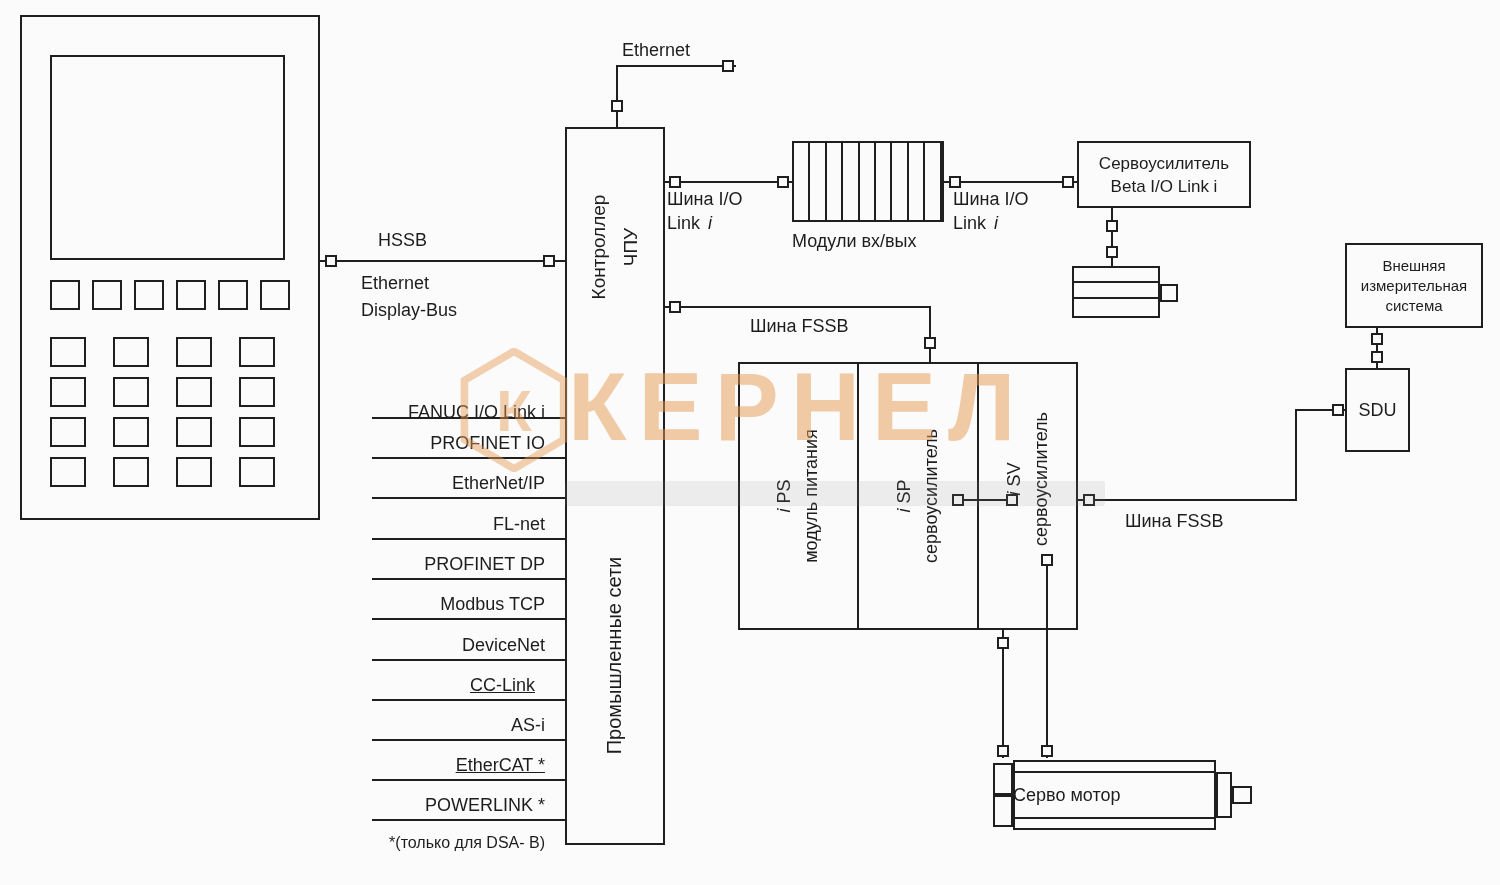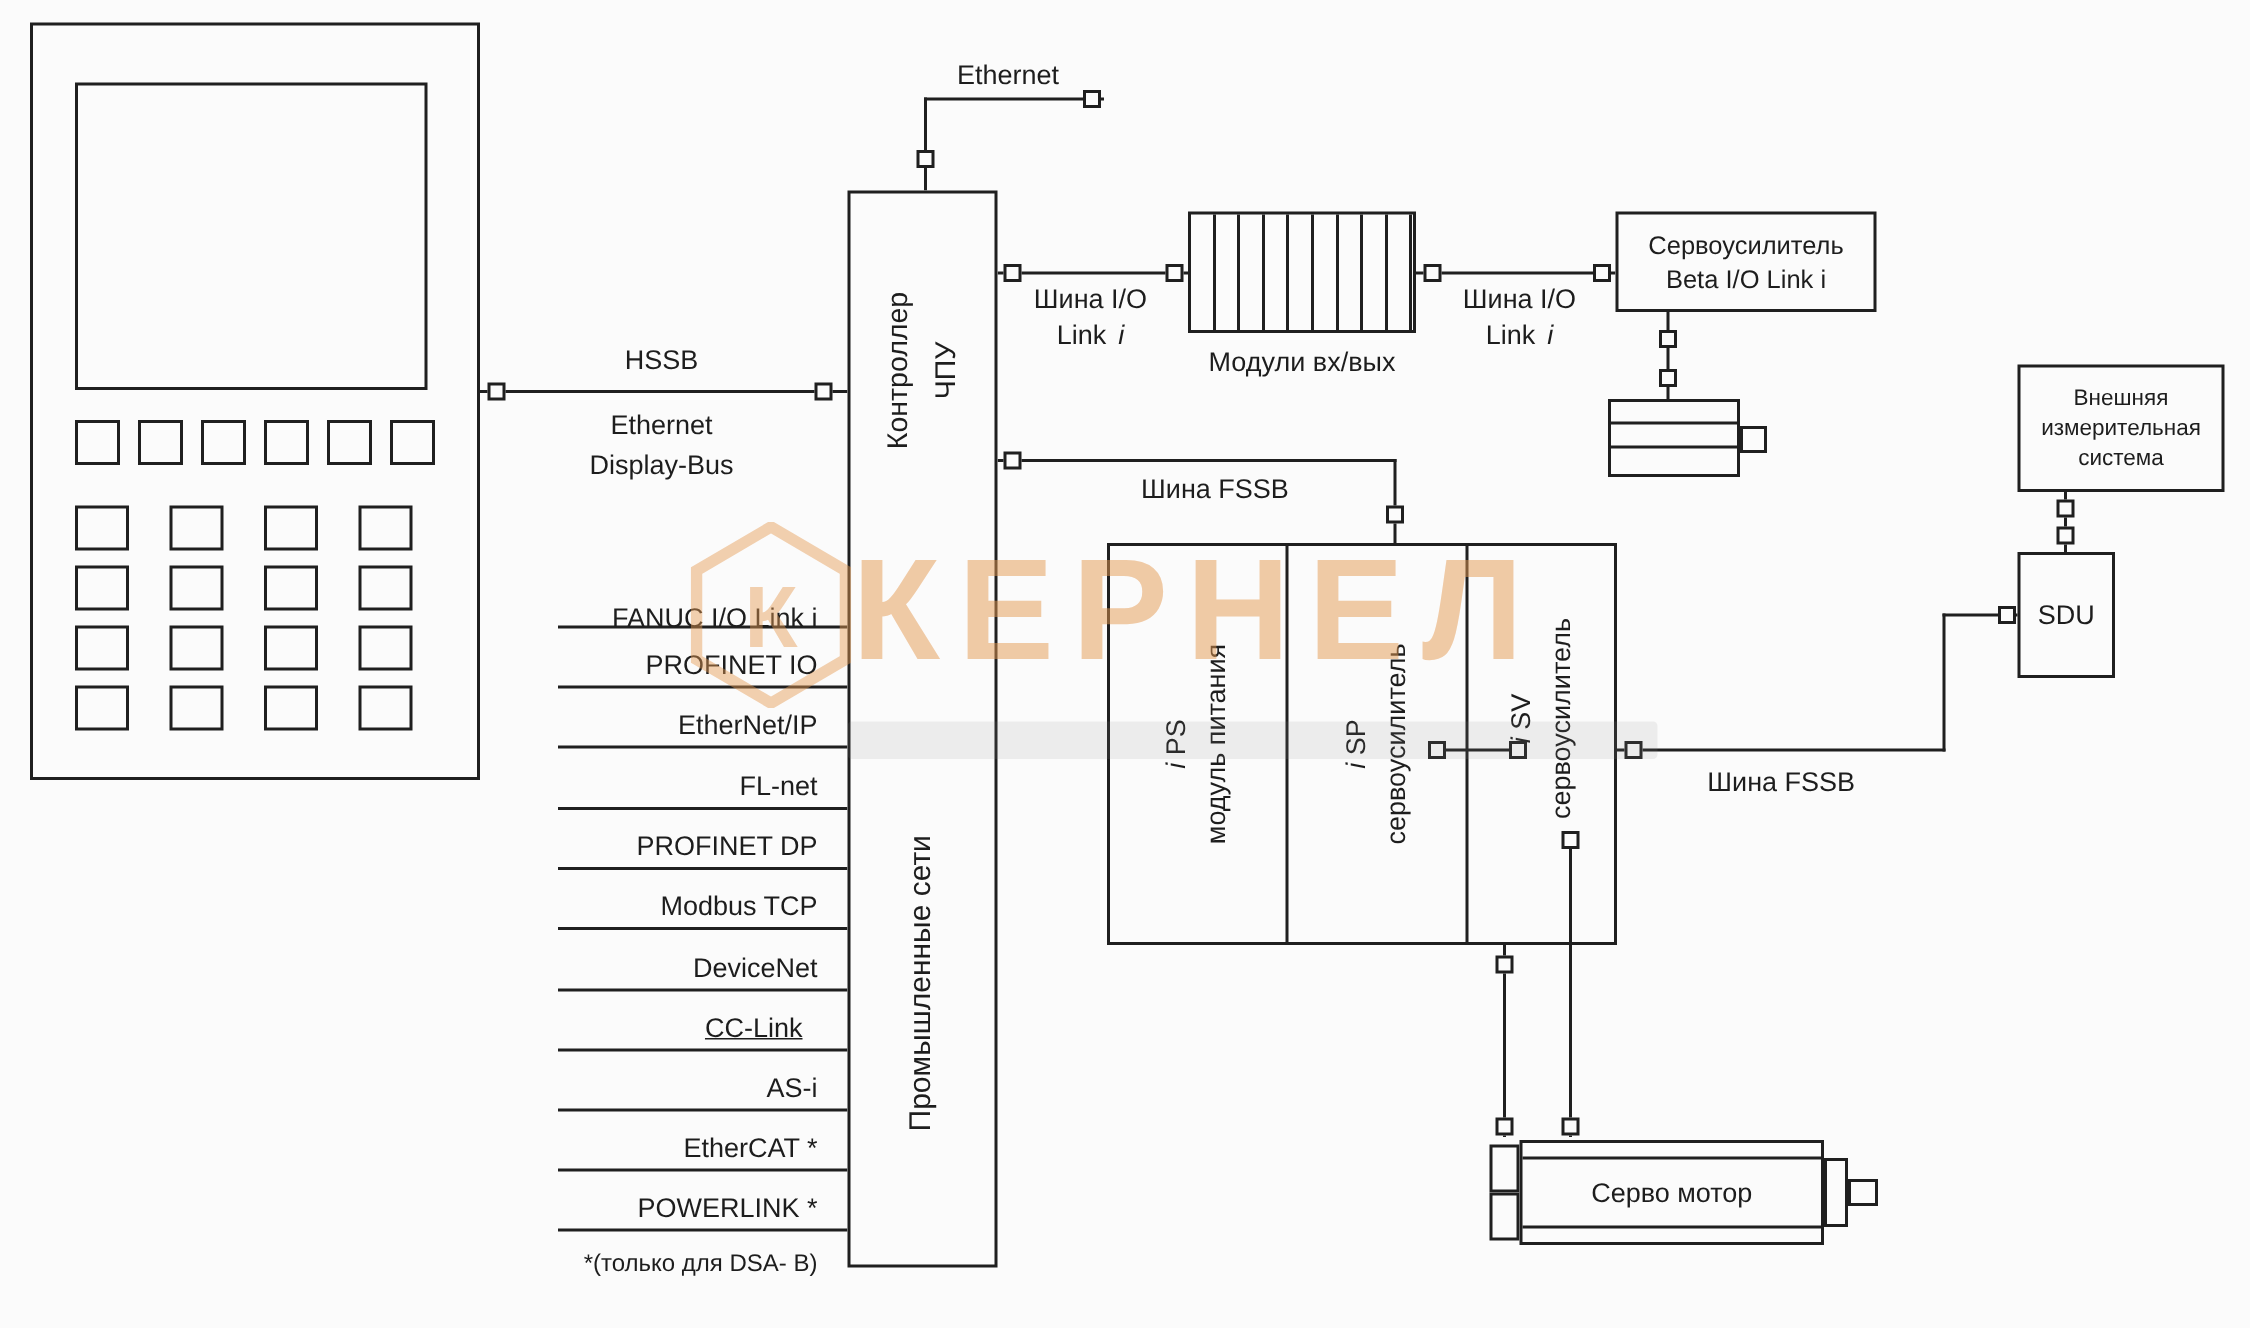--- a/index.html
+++ b/index.html
@@ -12,21 +12,21 @@
   html,body{width:1500px;height:885px;background:var(--bg);
     font-family:"Liberation Sans", sans-serif;color:var(--txt);}
   #canvas{position:relative;width:1500px;height:885px;background:var(--bg);overflow:hidden;}
 
   .box{position:absolute;border:2px solid var(--ln);background:var(--bg);}
   .ctr{display:flex;flex-direction:column;align-items:center;justify-content:center;text-align:center;}
   .h{position:absolute;height:2px;background:var(--ln);}
   .v{position:absolute;width:2px;background:var(--ln);}
   .nd{position:absolute;width:12px;height:12px;border:2px solid var(--ln);background:var(--bg);}
   .lbl{position:absolute;font-size:18px;line-height:24px;color:var(--txt);}
-  .tc{text-align:center;}
+  .tc{}
   .tr{text-align:right;}
   .key{width:30px;height:30px;border:2px solid var(--ln);background:var(--bg);}
   .kpkey{width:36px;height:30px;border:2px solid var(--ln);background:var(--bg);}
   .rwrap{position:absolute;display:flex;align-items:center;justify-content:center;}
   .rot{transform:rotate(-90deg);white-space:nowrap;text-align:center;}
   .striped{background-image:repeating-linear-gradient(90deg,transparent 0 14.4px,var(--ln) 14.4px 16.4px);}
   .wm{position:absolute;left:0;top:0;width:100%;height:100%;pointer-events:none;z-index:20;}
   .wm-text{position:absolute;left:568px;top:352px;font-size:96px;font-weight:bold;
     letter-spacing:12px;color:var(--wm);opacity:.5;}
   .wm-bar{position:absolute;left:565px;top:481px;width:540px;height:25px;background:#8a8a8a;opacity:.13;border-radius:3px;}
@@ -203,21 +203,21 @@
 
   <div class="lbl tr" style="left:335px;top:400px;width:210px;text-align:right;">FANUC I/O Link i</div>
   <div class="lbl tr" style="left:335px;top:431px;width:210px;">PROFINET IO</div>
   <div class="lbl tr" style="left:335px;top:471px;width:210px;">EtherNet/IP</div>
   <div class="lbl tr" style="left:335px;top:512px;width:210px;">FL-net</div>
   <div class="lbl tr" style="left:335px;top:552px;width:210px;">PROFINET DP</div>
   <div class="lbl tr" style="left:335px;top:592px;width:210px;">Modbus TCP</div>
   <div class="lbl tr" style="left:335px;top:633px;width:210px;">DeviceNet</div>
   <div class="lbl tr" style="left:325px;top:673px;width:210px;text-decoration:underline;">CC-Link</div>
   <div class="lbl tr" style="left:335px;top:713px;width:210px;">AS-i</div>
-  <div class="lbl tr" style="left:335px;top:753px;width:210px;">EtherCAT *</div>
+  <div class="lbl tr" style="left:335px;top:753px;width:210px;text-decoration:underline;">EtherCAT *</div>
   <div class="lbl tr" style="left:335px;top:793px;width:210px;">POWERLINK *</div>
   <div class="lbl tr" style="left:335px;top:831px;width:210px;font-size:16px;">*(только для DSA- B)</div>
 
   <div class="wm" aria-hidden="true">
     <svg viewBox="0 0 100 115" style="position:absolute;left:460px;top:348px;width:108px;height:124px;opacity:.45;">
       <polygon points="50,3 96,30 96,85 50,112 4,85 4,30" fill="none" stroke="#e59a52" stroke-width="7"></polygon>
       <text x="50" y="77" text-anchor="middle" font-size="54" font-weight="bold" fill="#e59a52">К</text>
     </svg>
     <div class="wm-text">КЕРНЕЛ</div>
     <div class="wm-bar"></div>

